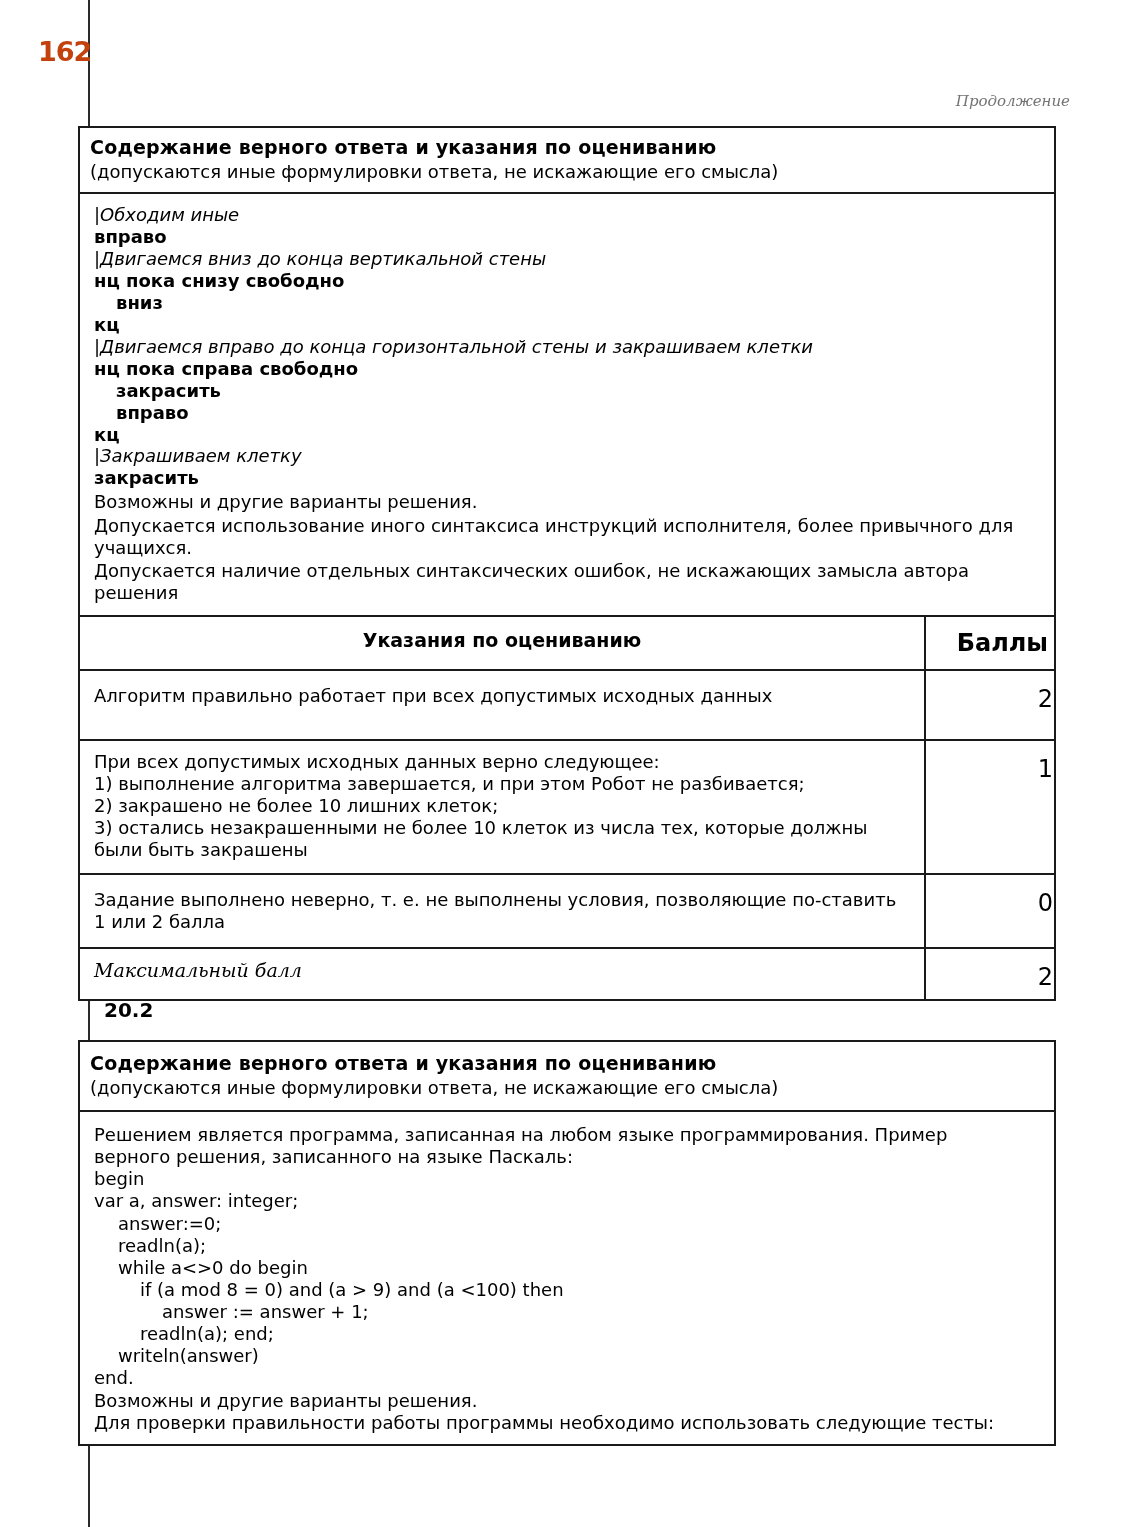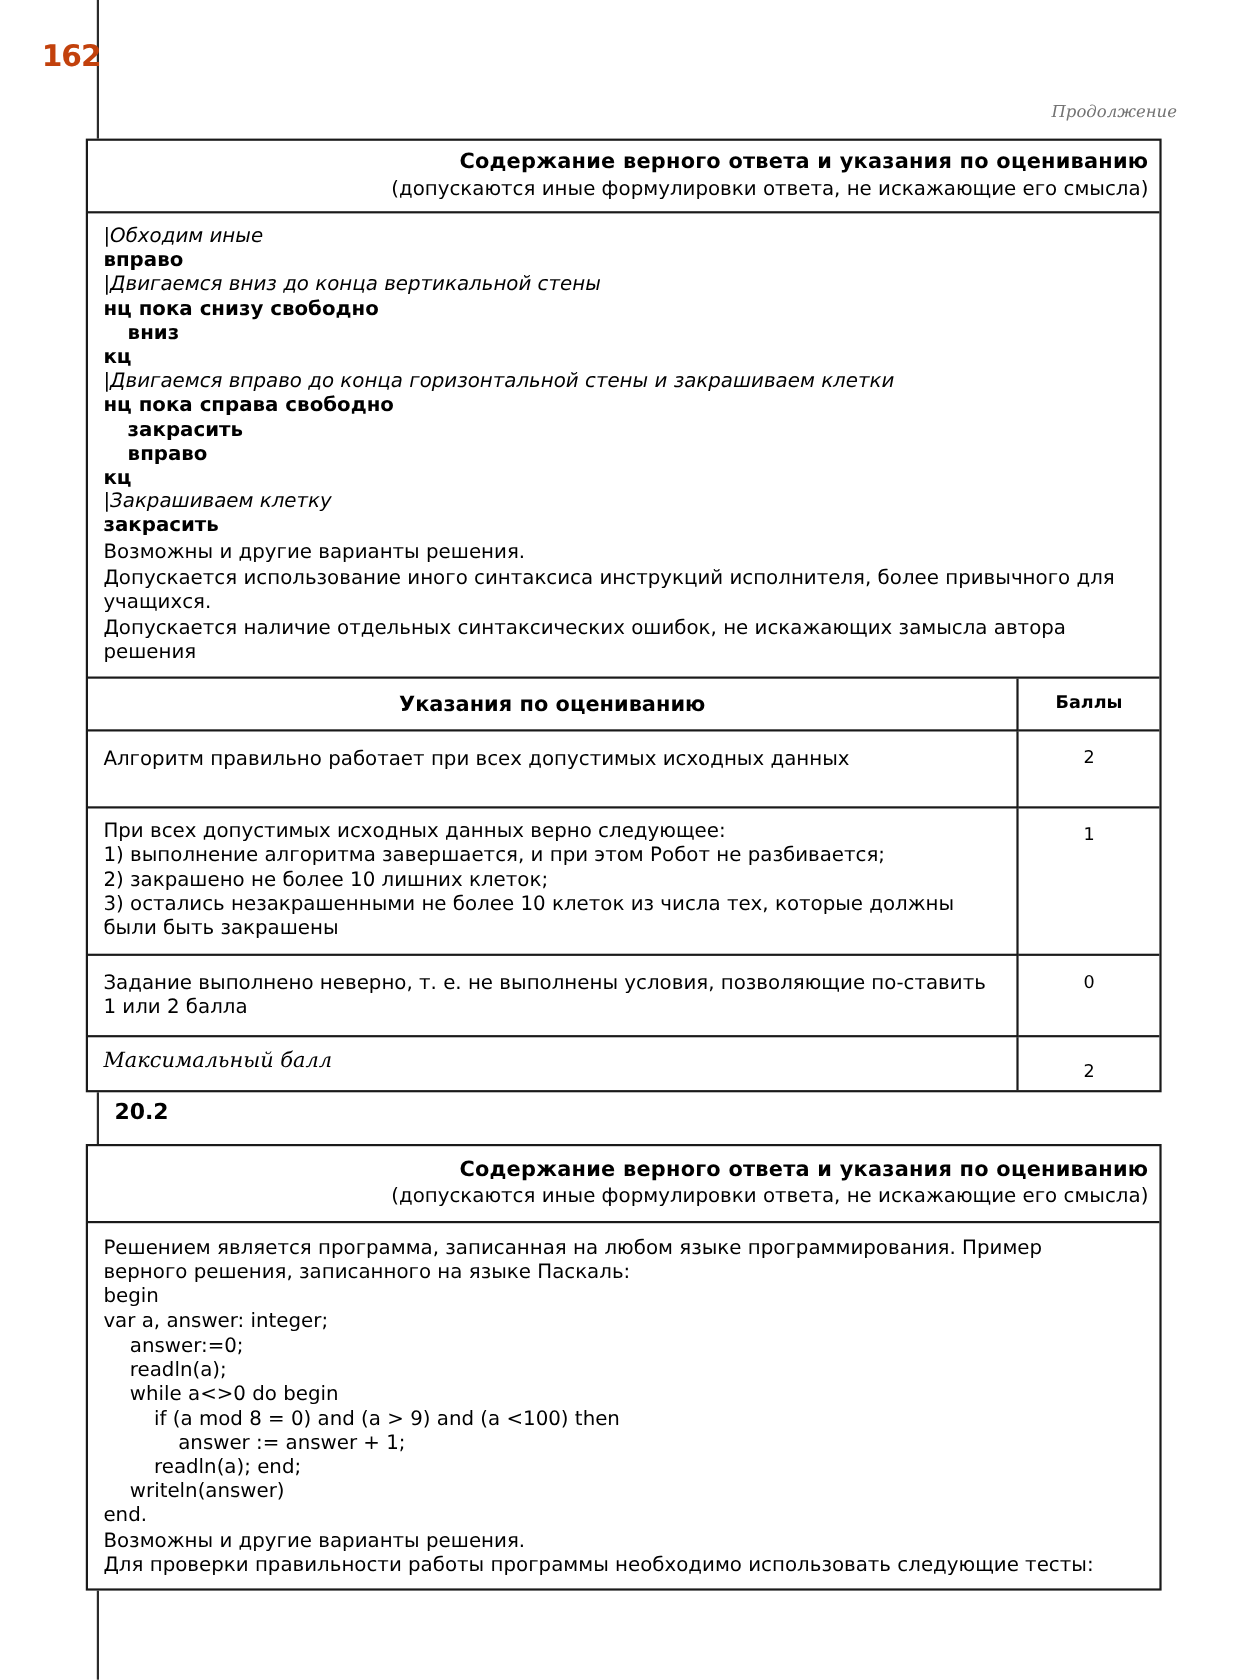--- a/index.html
+++ b/index.html
@@ -53,21 +53,21 @@
     position: absolute;
     left: 78px;
     top: 126px;
     width: 978px;
     border: 2px solid #1a1a1a;
     box-sizing: border-box;
     background: #fff;
   }
   .hdr {
     padding: 8px 10px 10px 10px;
-    text-align: right;
+    text-align: left;
     border-bottom: 2px solid #1a1a1a;
   }
   .hdr .t1 {
     font-weight: bold;
     font-size: 19px;
     letter-spacing: .2px;
   }
   .hdr .t2 {
     font-size: 18px;
     margin-top: 3px;
@@ -101,22 +101,22 @@
     font-size: 19px;
     padding: 12px 6px 12px 6px;
   }
   .gt .c-text {
     padding: 10px 12px 12px 14px;
     font-size: 18px;
     line-height: 1.22;
   }
   .gt .c-score {
     width: 116px;
-    text-align: center;
-    font-size: 16px;
+    text-align: right;
+    font-size: 24px;
     padding-top: 14px;
   }
   .gt .c-score.bottom {
     vertical-align: bottom;
     padding-bottom: 8px;
   }
   .gt .c-max {
     padding: 10px 12px 16px 14px;
     font-family: "DejaVu Serif", serif;
     font-style: italic;

